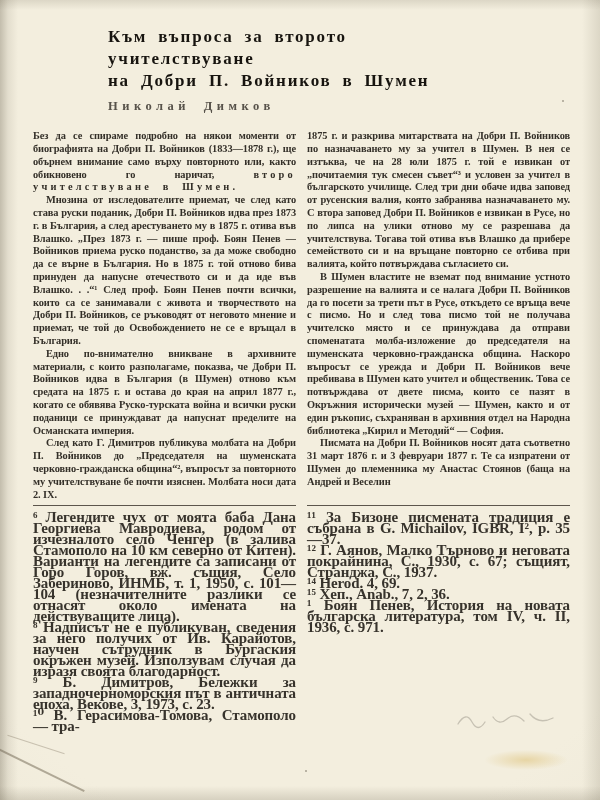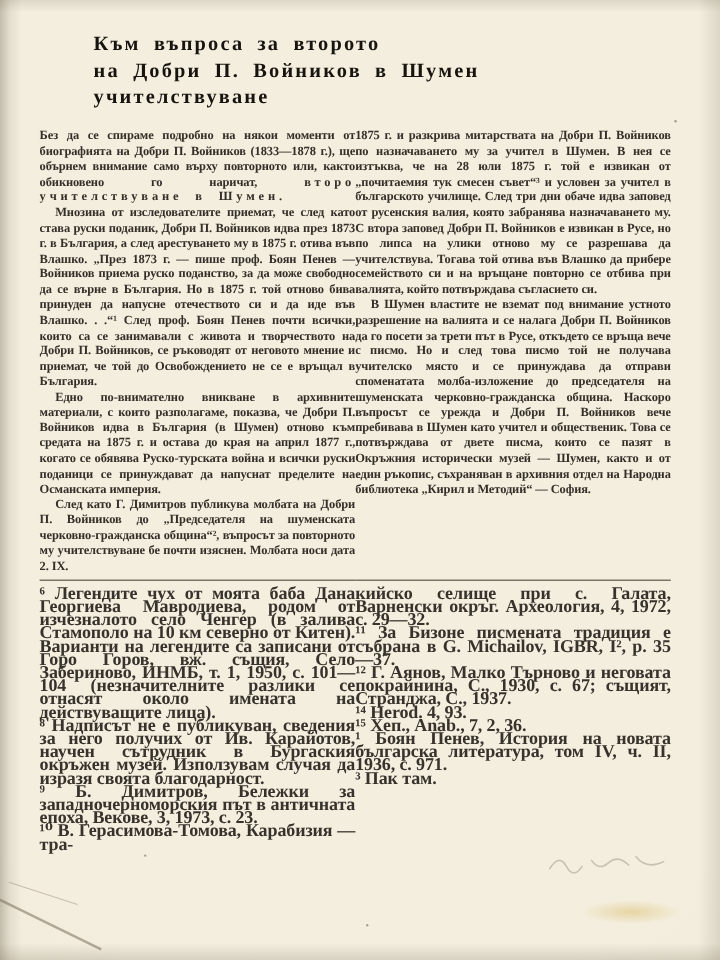--- a/index.html
+++ b/index.html
@@ -9,30 +9,30 @@
     font-family:"Liberation Serif","DejaVu Serif",serif;
   }
   .page{
     position:relative;width:600px;height:800px;
     background:
       linear-gradient(180deg, rgba(100,92,72,.16) 0, rgba(0,0,0,0) 10px, rgba(0,0,0,0) 786px, rgba(100,92,72,.20) 100%),
       linear-gradient(90deg, rgba(84,76,58,.30) 0, rgba(84,76,58,.10) 8px, rgba(0,0,0,0) 18px, rgba(0,0,0,0) 582px, rgba(100,92,72,.16) 100%),
       radial-gradient(120% 100% at 50% 45%, #f3eede 60%, #e9e3d1 100%);
     color:#33302a;
   }
-  .header{padding:26px 18px 0 78px}
+  .header{padding:26px 18px 0 108px}
   .title-line{
     font-weight:bold;font-size:17px;line-height:1.3;
     letter-spacing:1.8px;word-spacing:5px;color:#17140f;
   }
   .author{
     margin-top:7px;font-weight:bold;font-size:12.5px;
     letter-spacing:4.5px;word-spacing:6px;color:#57524a;
   }
-  .columns{display:flex;padding:16px 24px 0 33px}
+  .columns{display:flex;gap:11px;padding:16px 24px 0 33px}
   .col{width:263px;display:flex;flex-direction:column}
   .body-block{height:368px;overflow:hidden}
   .body-block p{
     margin:0;font-size:10.4px;line-height:12.8px;font-weight:bold;
     text-align:justify;letter-spacing:-.1px;color:#332f28;
   }
   p.indent{text-indent:13px}
   .emphasis{letter-spacing:3.2px;word-spacing:5px}
   .fn-rule{height:0;border-top:1.6px solid #5c564c;margin:7px 0 6px;width:100%}
   .footnotes p{
@@ -51,56 +51,56 @@
     background:rgba(120,110,88,.35);transform:rotate(18deg)}
   .speck{position:absolute;width:2px;height:2px;border-radius:50%;background:rgba(70,64,52,.45)}
 </style>
 </head>
 <body>
 
 <div class="page">
 
   <div class="header">
     <div class="title-line">Към въпроса за второто</div>
+    <div class="title-line">учителствуване</div>
     <div class="title-line">на Добри П. Войников в Шумен</div>
-    <div class="title-line">учителствуване</div>
+    <div class="author">Николай Димков</div>
   </div>
 
   <div class="columns">
 
     <div class="col">
       <div class="body-block">
         <p><span>Без да се спираме подробно на някои моменти от биографията на Добри П. Войников (1833—1878 г.), ще обърнем внимание само върху повторното или, както обикновено го наричат, </span><span class="emphasis">второ учителствуване в Шумен.</span></p>
         <p class="indent">Мнозина от изследователите приемат, че след като става руски поданик, Добри П. Войников идва през 1873 г. в България, а след арестуването му в 1875 г. отива във Влашко. „През 1873 г. — пише проф. Боян Пенев — Войников приема руско поданство, за да може свободно да се върне в България. Но в 1875 г. той отново бива принуден да напусне отечеството си и да иде във Влашко. . .“¹ След проф. Боян Пенев почти всички, които са се занимавали с живота и творчеството на Добри П. Войников, се ръководят от неговото мнение и приемат, че той до Освобождението не се е връщал в България.</p>
         <p class="indent">Едно по-внимателно вникване в архивните материали, с които разполагаме, показва, че Добри П. Войников идва в България (в Шумен) отново към средата на 1875 г. и остава до края на април 1877 г., когато се обявява Руско-турската война и всички руски поданици се принуждават да напуснат пределите на Османската империя.</p>
         <p class="indent">След като Г. Димитров публикува молбата на Добри П. Войников до „Председателя на шуменската черковно-гражданска община“², въпросът за повторното му учителствуване бе почти изяснен. Молбата носи дата 2. IX.</p>
       </div>
       <div class="fn-rule"></div>
       <div class="footnotes">
         <p>⁶ Легендите чух от моята баба Дана Георгиева Мавродиева, родом от изчезналото село Ченгер (в залива Стамополо на 10 км северно от Китен). Варианти на легендите са записани от Горо Горов, вж. същия, Село Забериново, ИНМБ, т. 1, 1950, с. 101—104 (незначителните разлики се отнасят около имената на действуващите лица).</p>
         <p>⁸ Надписът не е публикуван, сведения за него получих от Ив. Карайотов, научен сътрудник в Бургаския окръжен музей. Използувам случая да изразя своята благодарност.</p>
         <p>⁹ Б. Димитров, Бележки за западночерноморския път в античната епоха, Векове, 3, 1973, с. 23.</p>
-        <p>¹⁰ В. Герасимова-Томова, Карабизия — тра-</p>
+        <p>¹⁰ В. Герасимова-Томова, Стамополо — тра-</p>
       </div>
     </div>
 
     <div class="col">
       <div class="body-block">
         <p>1875 г. и разкрива митарствата на Добри П. Войников по назначаването му за учител в Шумен. В нея се изтъква, че на 28 юли 1875 г. той е извикан от „почитаемия тук смесен съвет“³ и условен за учител в българското училище. След три дни обаче идва заповед от русенския валия, която забранява назначаването му. С втора заповед Добри П. Войников е извикан в Русе, но по липса на улики отново му се разрешава да учителствува. Тогава той отива във Влашко да прибере семейството си и на връщане повторно се отбива при валията, който потвърждава съгласието си.</p>
         <p class="indent">В Шумен властите не вземат под внимание устното разрешение на валията и се налага Добри П. Войников да го посети за трети път в Русе, откъдето се връща вече с писмо. Но и след това писмо той не получава учителско място и се принуждава да отправи споменатата молба-изложение до председателя на шуменската черковно-гражданска община. Наскоро въпросът се урежда и Добри П. Войников вече пребивава в Шумен като учител и общественик. Това се потвърждава от двете писма, които се пазят в Окръжния исторически музей — Шумен, както и от един ръкопис, съхраняван в архивния отдел на Народна библиотека „Кирил и Методий“ — София.</p>
+        <p class="indent">Писмата на Добри П. Войников носят дата съответно 31 март 1876 г. и 3 февруари 1877 г. Те са изпратени от Шумен до племенника му Анастас Стоянов (баща на Андрей и Веселин</p>
       </div>
       <div class="fn-rule"></div>
       <div class="footnotes">
-        <p>кийско селище при с. Галата, Варненски окръг. Археология, 4, 1972, с. 29—32.</p>
         <p>¹¹ За Бизоне писмената традиция е събрана в G. Michailov, IGBR, I², p. 35—37.</p>
         <p>¹² Г. Аянов, Малко Търново и неговата покрайнина, С., 1930, с. 67; същият, Странджа, С., 1937.</p>
-        <p>¹⁴ Herod. 4, 93.</p>
+        <p>¹⁴ Herod. 4, 69.</p>
         <p>¹⁵ Хеп., Anab., 7, 2, 36.</p>
         <p class="fn-gap">¹ Боян Пенев, История на новата българска литература, том IV, ч. II, 1936, с. 971.</p>
-        <p>³ Пак там.</p>
       </div>
     </div>
 
   </div>
 
   <div class="scribble">
     <svg width="120" height="34" viewBox="0 0 120 34">
       <path d="M6 20 q8 -13 14 -2 t13 0 m8 -5 q6 9 14 2 t17 2 m6 -7 q9 11 23 4" stroke="#6b655a" fill="none" stroke-width="1.3" stroke-linecap="round"></path>
     </svg>
   </div>

